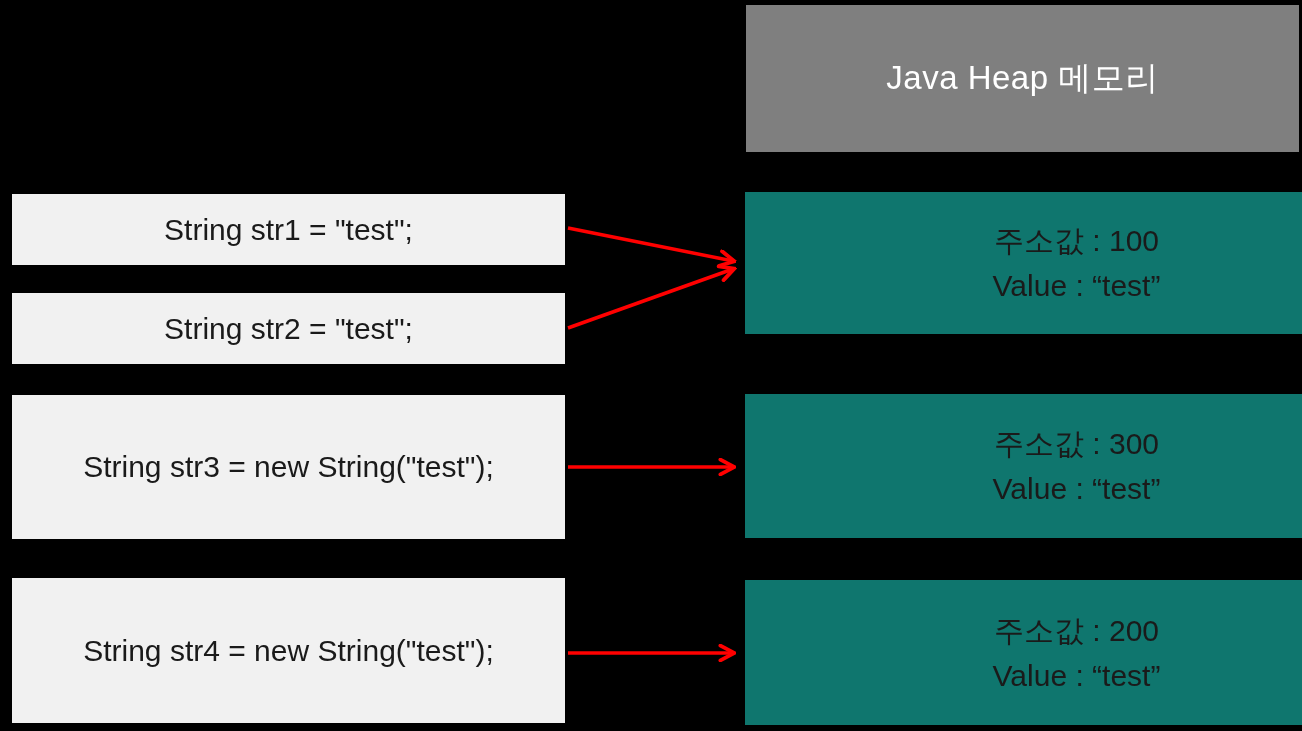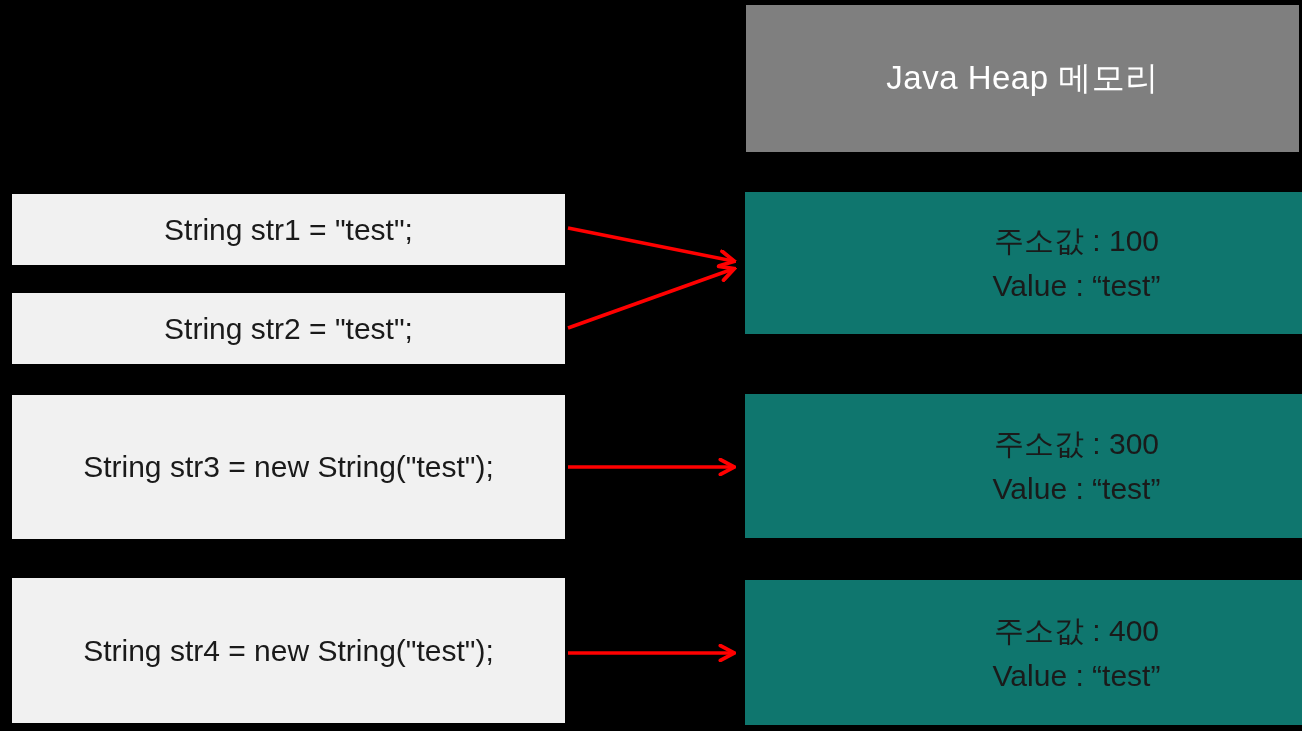--- a/index.html
+++ b/index.html
@@ -88,21 +88,21 @@
     <div>주소값 : 100</div>
     <div>Value : “test”</div>
   </div>
 
   <div id="heap-box-2" class="box heap-box">
     <div>주소값 : 300</div>
     <div>Value : “test”</div>
   </div>
 
   <div id="heap-box-3" class="box heap-box">
-    <div>주소값 : 400</div>
+    <div>주소값 : 200</div>
     <div>Value : “test”</div>
   </div>
 
   <svg class="arrow-layer" viewBox="0 0 1302 731" xmlns="http://www.w3.org/2000/svg">
     <defs>
       <marker id="arrowhead" markerWidth="5.2" markerHeight="5.2" refX="4.2" refY="2.6" orient="auto" markerUnits="strokeWidth">
         <path d="M0.6,0.5 L4.6,2.6 L0.6,4.7" fill="none" stroke="#ff0000" stroke-width="1.1" stroke-linecap="round"></path>
       </marker>
     </defs>
     <line x1="568" y1="228" x2="733" y2="261" stroke="#ff0000" stroke-width="3.5" marker-end="url(#arrowhead)"></line>

